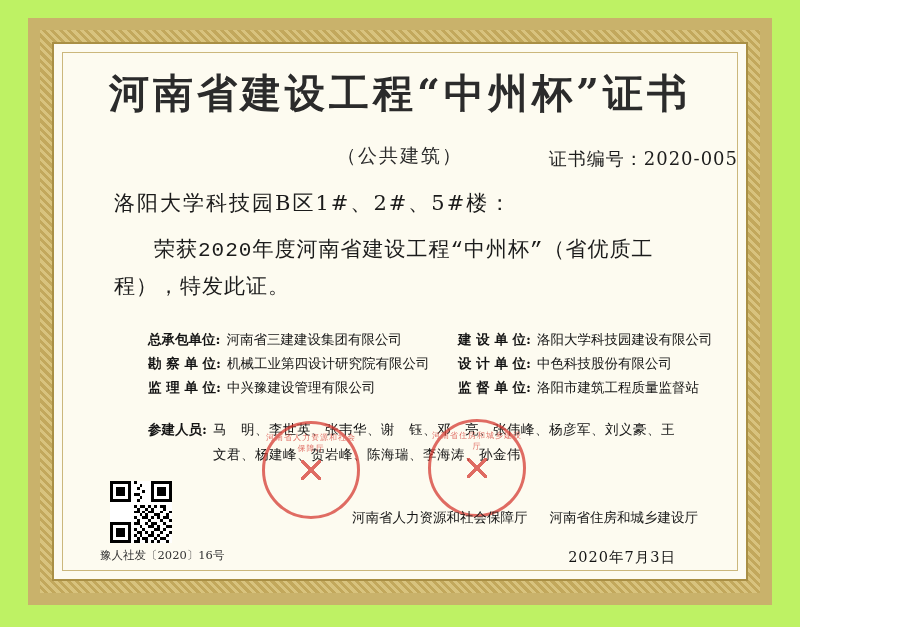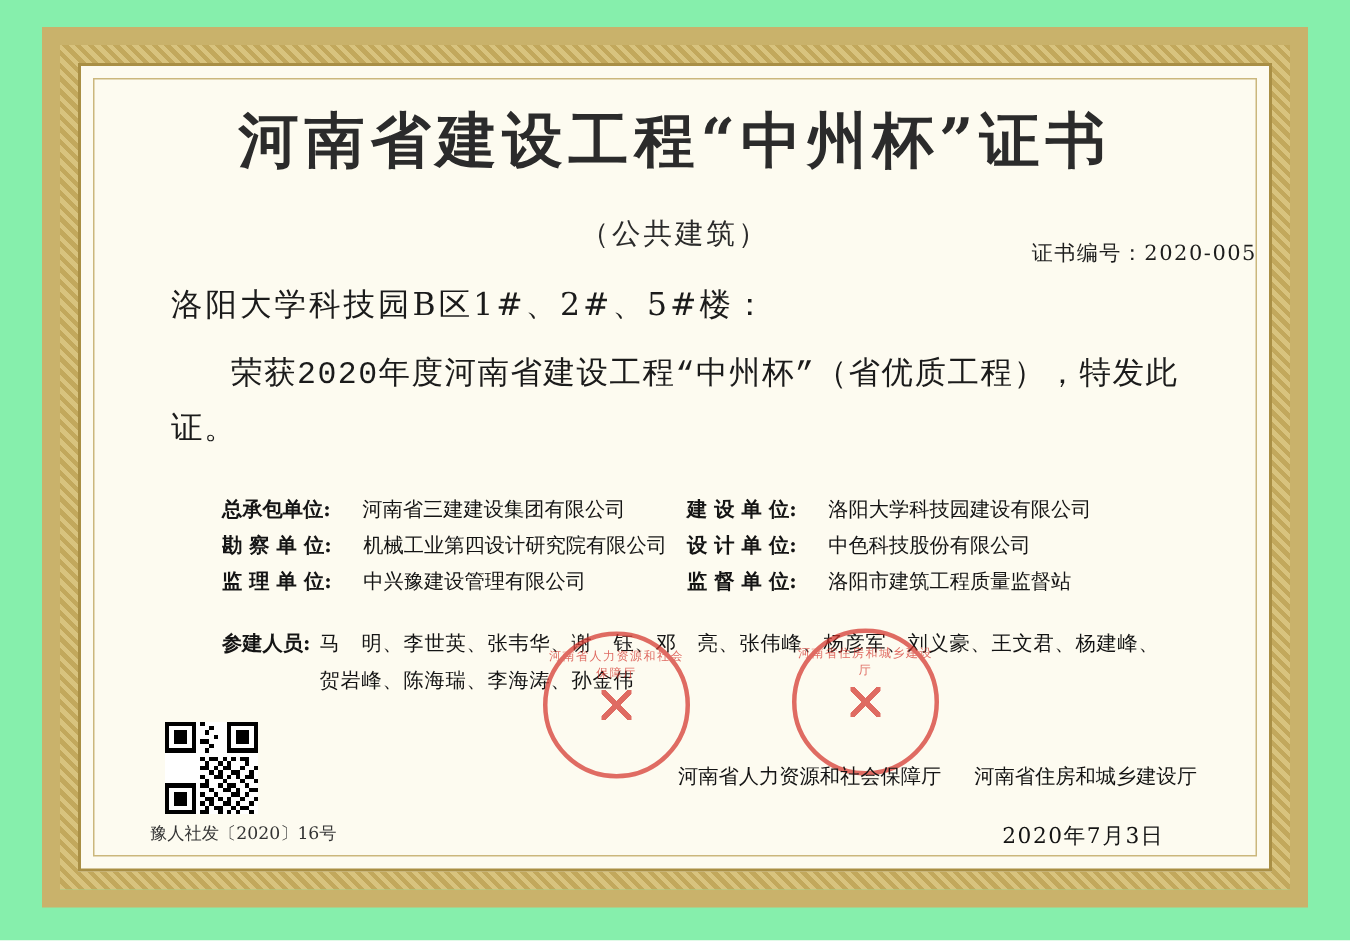--- a/index.html
+++ b/index.html
@@ -9,23 +9,23 @@
   }
   body {
     width: 900px;
     height: 627px;
     font-family: "Liberation Sans", sans-serif;
     overflow: hidden;
   }
 
   .certificate {
     position: relative;
-    width: 900px;
+    width: 800px;
     height: 627px;
-    background: #86efac;
+    background: #bef264;
     box-sizing: border-box;
   }
 
   
   .border-outer {
     position: absolute;
     left: 28px;
     top: 18px;
     right: 28px;
     bottom: 22px;
@@ -84,23 +84,23 @@
   .subtitle {
     text-align: center;
     font-family: "DejaVu Serif", "Liberation Serif", serif;
     font-size: 19px;
     letter-spacing: 2px;
     color: #2b2b2b;
   }
   .cert-number {
     position: absolute;
     right: 6px;
-    top: 17px;
-    font-family: "DejaVu Serif", "Liberation Serif", serif;
-    font-size: 14px;
+    top: 4px;
+    font-family: "DejaVu Serif", "Liberation Serif", serif;
+    font-size: 18px;
     color: #1d1d1d;
     letter-spacing: 1px;
   }
 
   .recipient {
     margin-top: 20px;
     margin-left: 58px;
     font-family: "DejaVu Serif", "Liberation Serif", serif;
     font-size: 21px;
     letter-spacing: 2px;
@@ -127,21 +127,20 @@
     grid-template-columns: 310px 1fr;
     row-gap: 6px;
     font-family: "DejaVu Serif", "Liberation Serif", serif;
     font-size: 13.5px;
     color: #141414;
   }
   .unit-cell {
     display: flex;
     align-items: baseline;
     white-space: nowrap;
-    gap: 15px;
   }
   .unit-label {
     font-weight: bold;
     letter-spacing: 0px;
     margin-right: 6px;
   }
   .unit-value {
     letter-spacing: 0px;
   }
 

